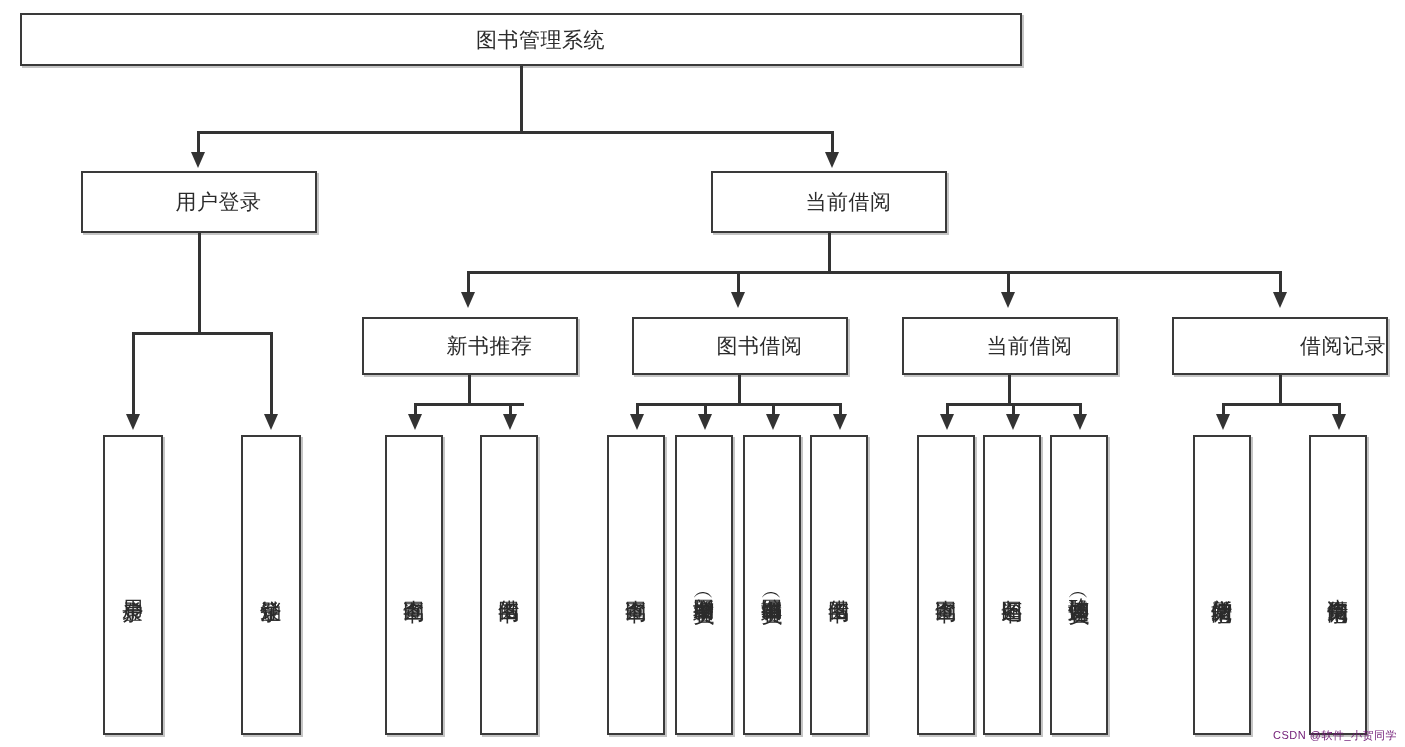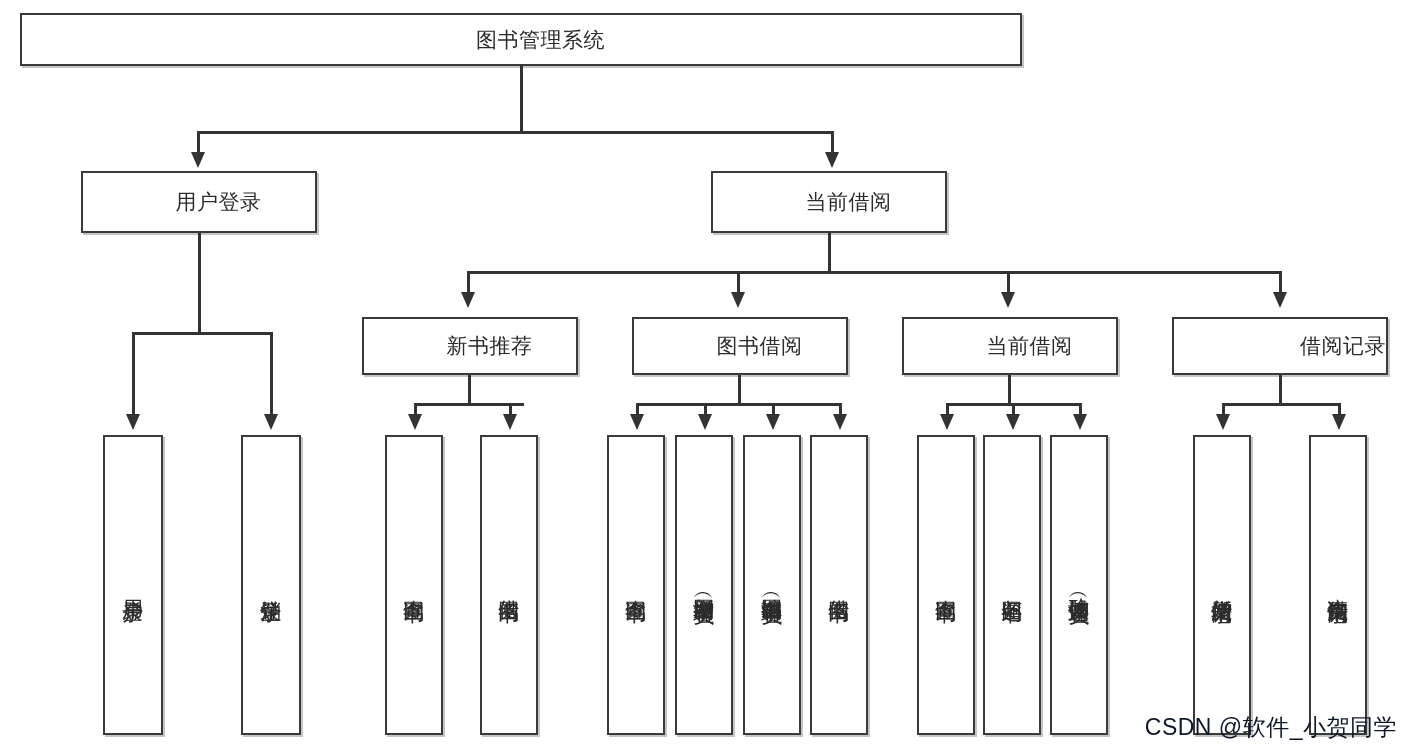--- a/index.html
+++ b/index.html
@@ -58,22 +58,22 @@
     width: 0;
     height: 0;
     border-left: 7px solid transparent;
     border-right: 7px solid transparent;
     border-top: 16px solid #333333;
   }
   .watermark {
     position: absolute;
     right: 8px;
     bottom: 4px;
-    font-size: 23px;
-    color: #0f172a;
+    font-size: 11px;
+    color: #701a75;
     letter-spacing: 0.5px;
     white-space: nowrap;
     margin-left: 47px;
   }
 </style>
 </head>
 <body>
 
 <div id="canvas">
 

